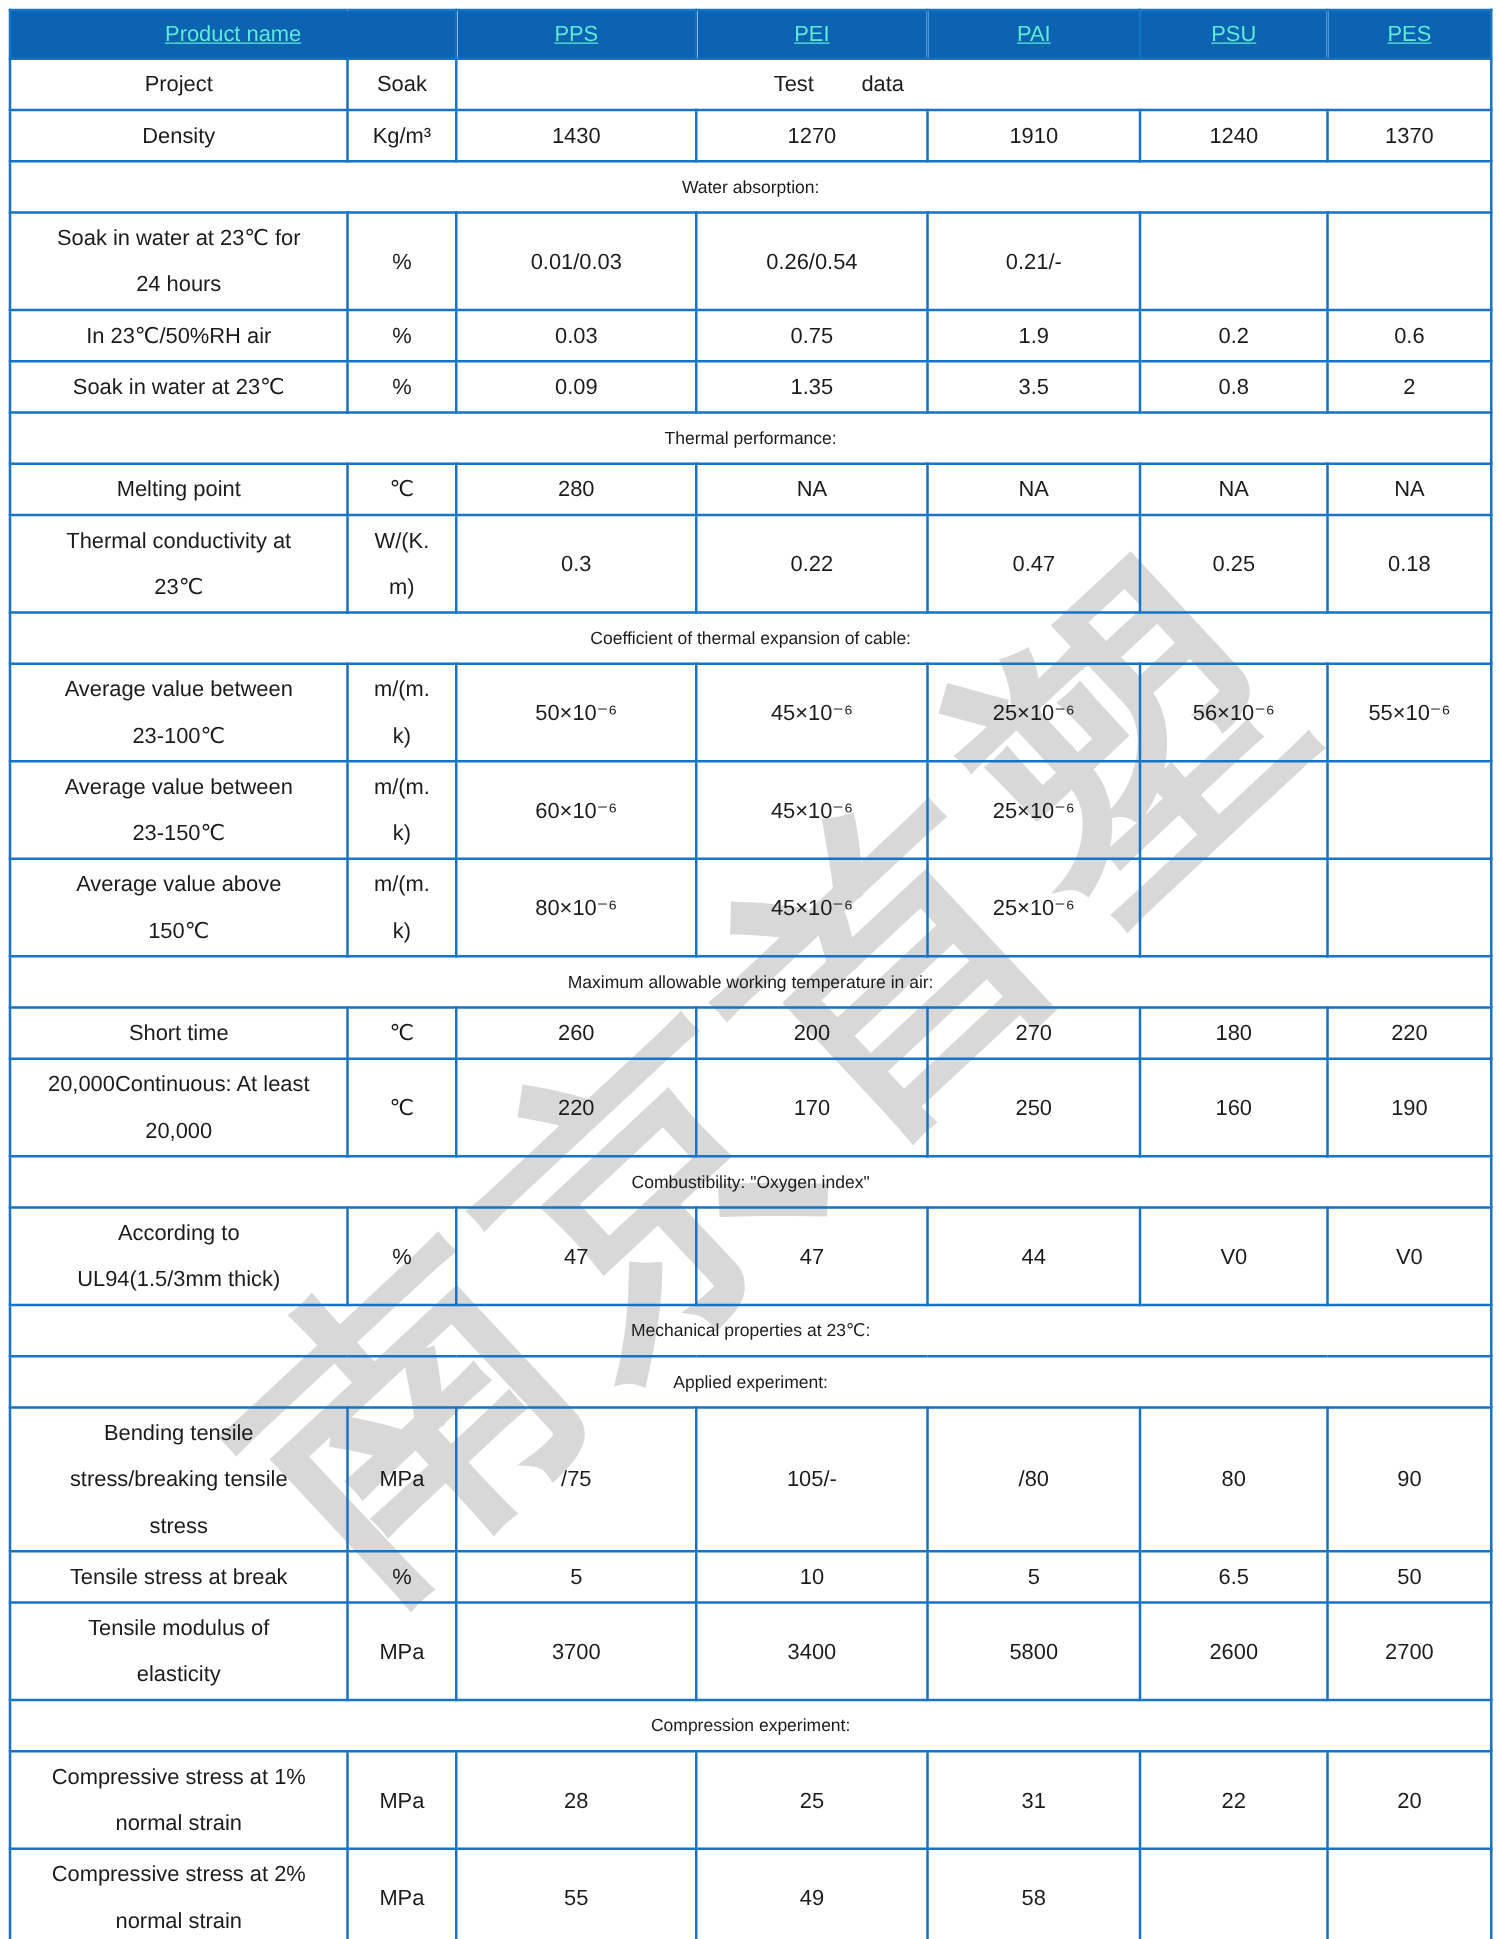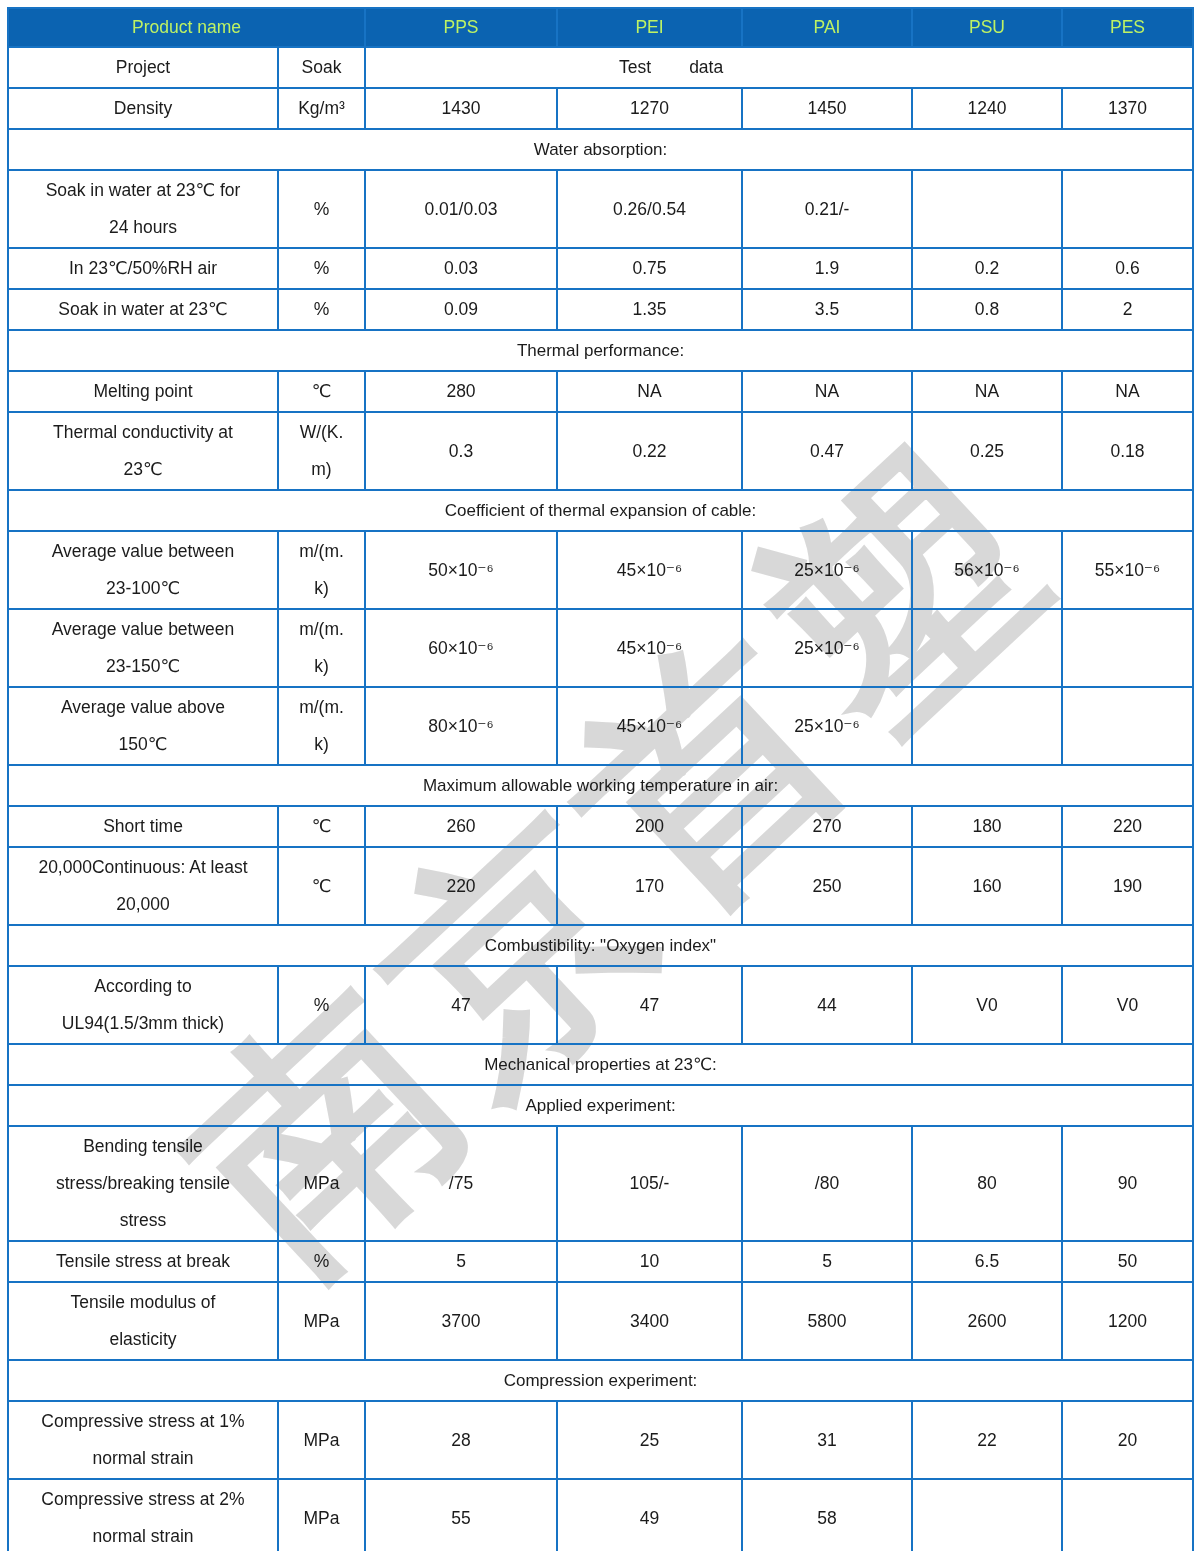--- a/index.html
+++ b/index.html
@@ -24,27 +24,27 @@
     width:1185px;margin:7px;
     font-size:17.5px;line-height:37px;
   }
   table.spec td, table.spec th{
     border:2px solid var(--border);
     background:transparent;
     text-align:center;vertical-align:middle;
     padding:1px 4px;overflow:hidden;
   }
   table.spec th{
-    background:var(--header-bg);color:#bef264;font-weight:normal;
-    height:36px;padding:0 4px;
+    background:var(--header-bg);color:#5eead4;font-weight:normal;
+    height:36px;padding:0 4px;text-decoration:underline;
   }
   td.prop{white-space:pre-line;}
   td.units{white-space:pre-line;}
   td.section{
-    text-align:left;padding:2px 4px 2px 10px;font-size:17px;
+    text-align:left;padding:2px 4px 2px 10px;font-size:14px;
   }
   td.testdata{text-align:left;margin-top:37px;}
   .testdata-inner{display:flex;gap:38px;padding-left:249px;}
 </style>
 </head>
 <body>
 
 <div class="page">
 
   <div class="watermark">南京首塑</div>
@@ -78,21 +78,21 @@
             <span>Test</span>
             <span>data</span>
           </div>
         </td>
       </tr>
     <tr>
           <td class="prop">Density</td>
           <td class="units">Kg/m³</td>
           <td>1430</td>
           <td>1270</td>
-          <td>1450</td>
+          <td>1910</td>
           <td>1240</td>
           <td>1370</td>
         </tr>
         <tr>
           <td colspan="7" class="section">Water absorption:</td>
         </tr>
         <tr>
           <td class="prop">Soak in water at 23℃ for
 24 hours</td>
           <td class="units">%</td>
@@ -241,21 +241,21 @@
           <td>50</td>
         </tr>
         <tr>
           <td class="prop">Tensile modulus of
 elasticity</td>
           <td class="units">MPa</td>
           <td>3700</td>
           <td>3400</td>
           <td>5800</td>
           <td>2600</td>
-          <td>1200</td>
+          <td>2700</td>
         </tr>
         <tr>
           <td colspan="7" class="section">Compression experiment:</td>
         </tr>
         <tr>
           <td class="prop">Compressive stress at 1%
 normal strain</td>
           <td class="units">MPa</td>
           <td>28</td>
           <td>25</td>

